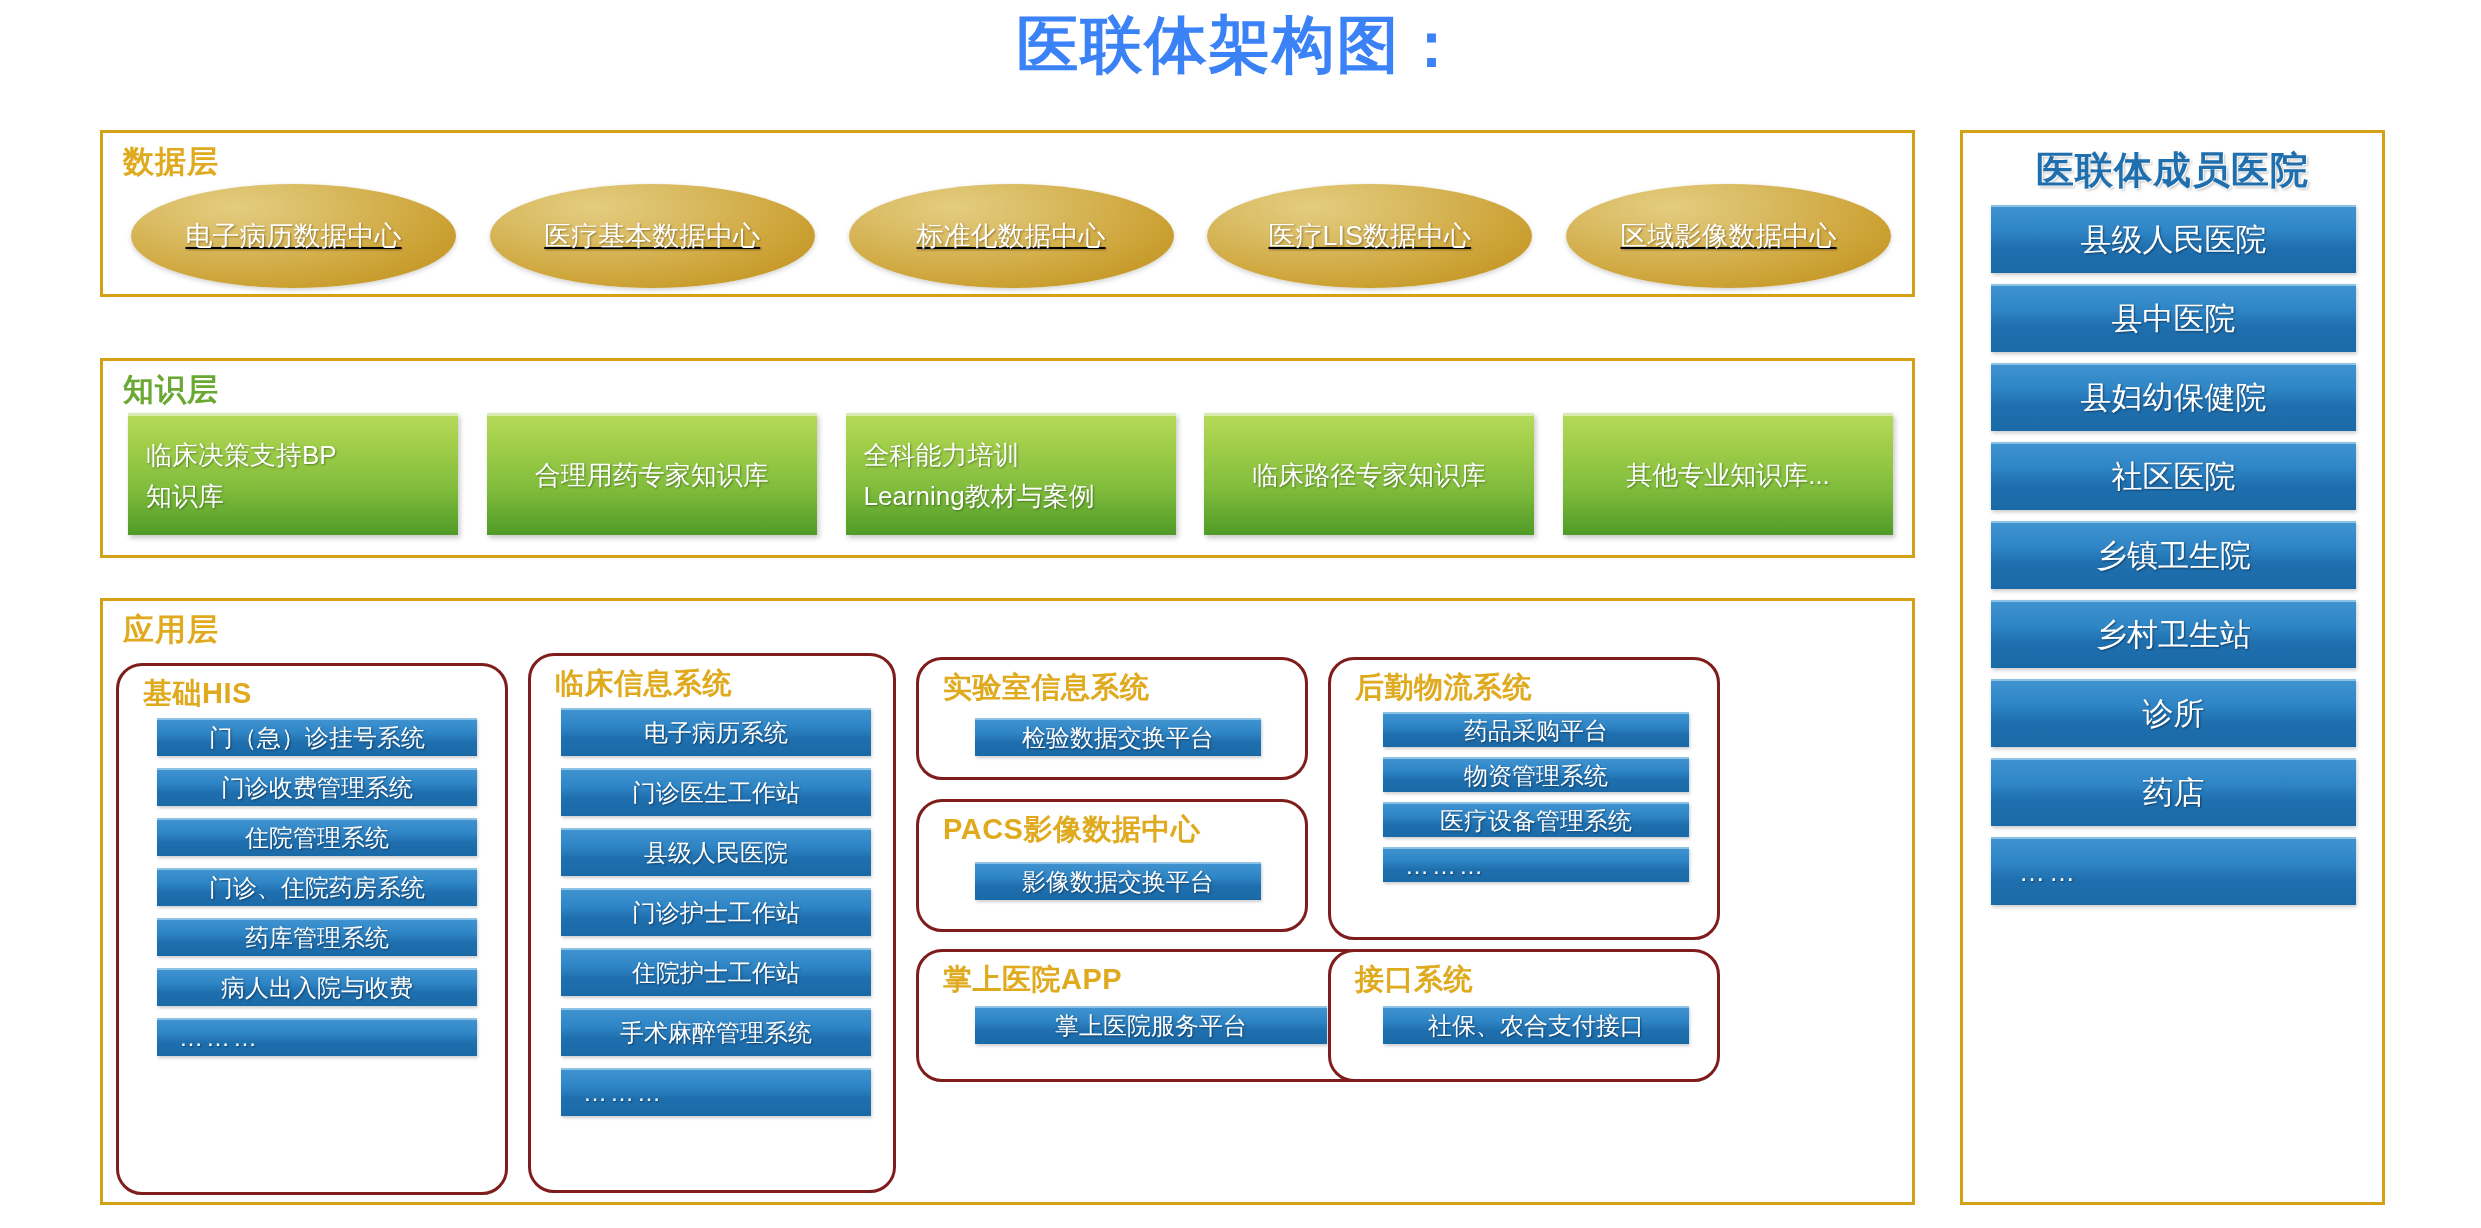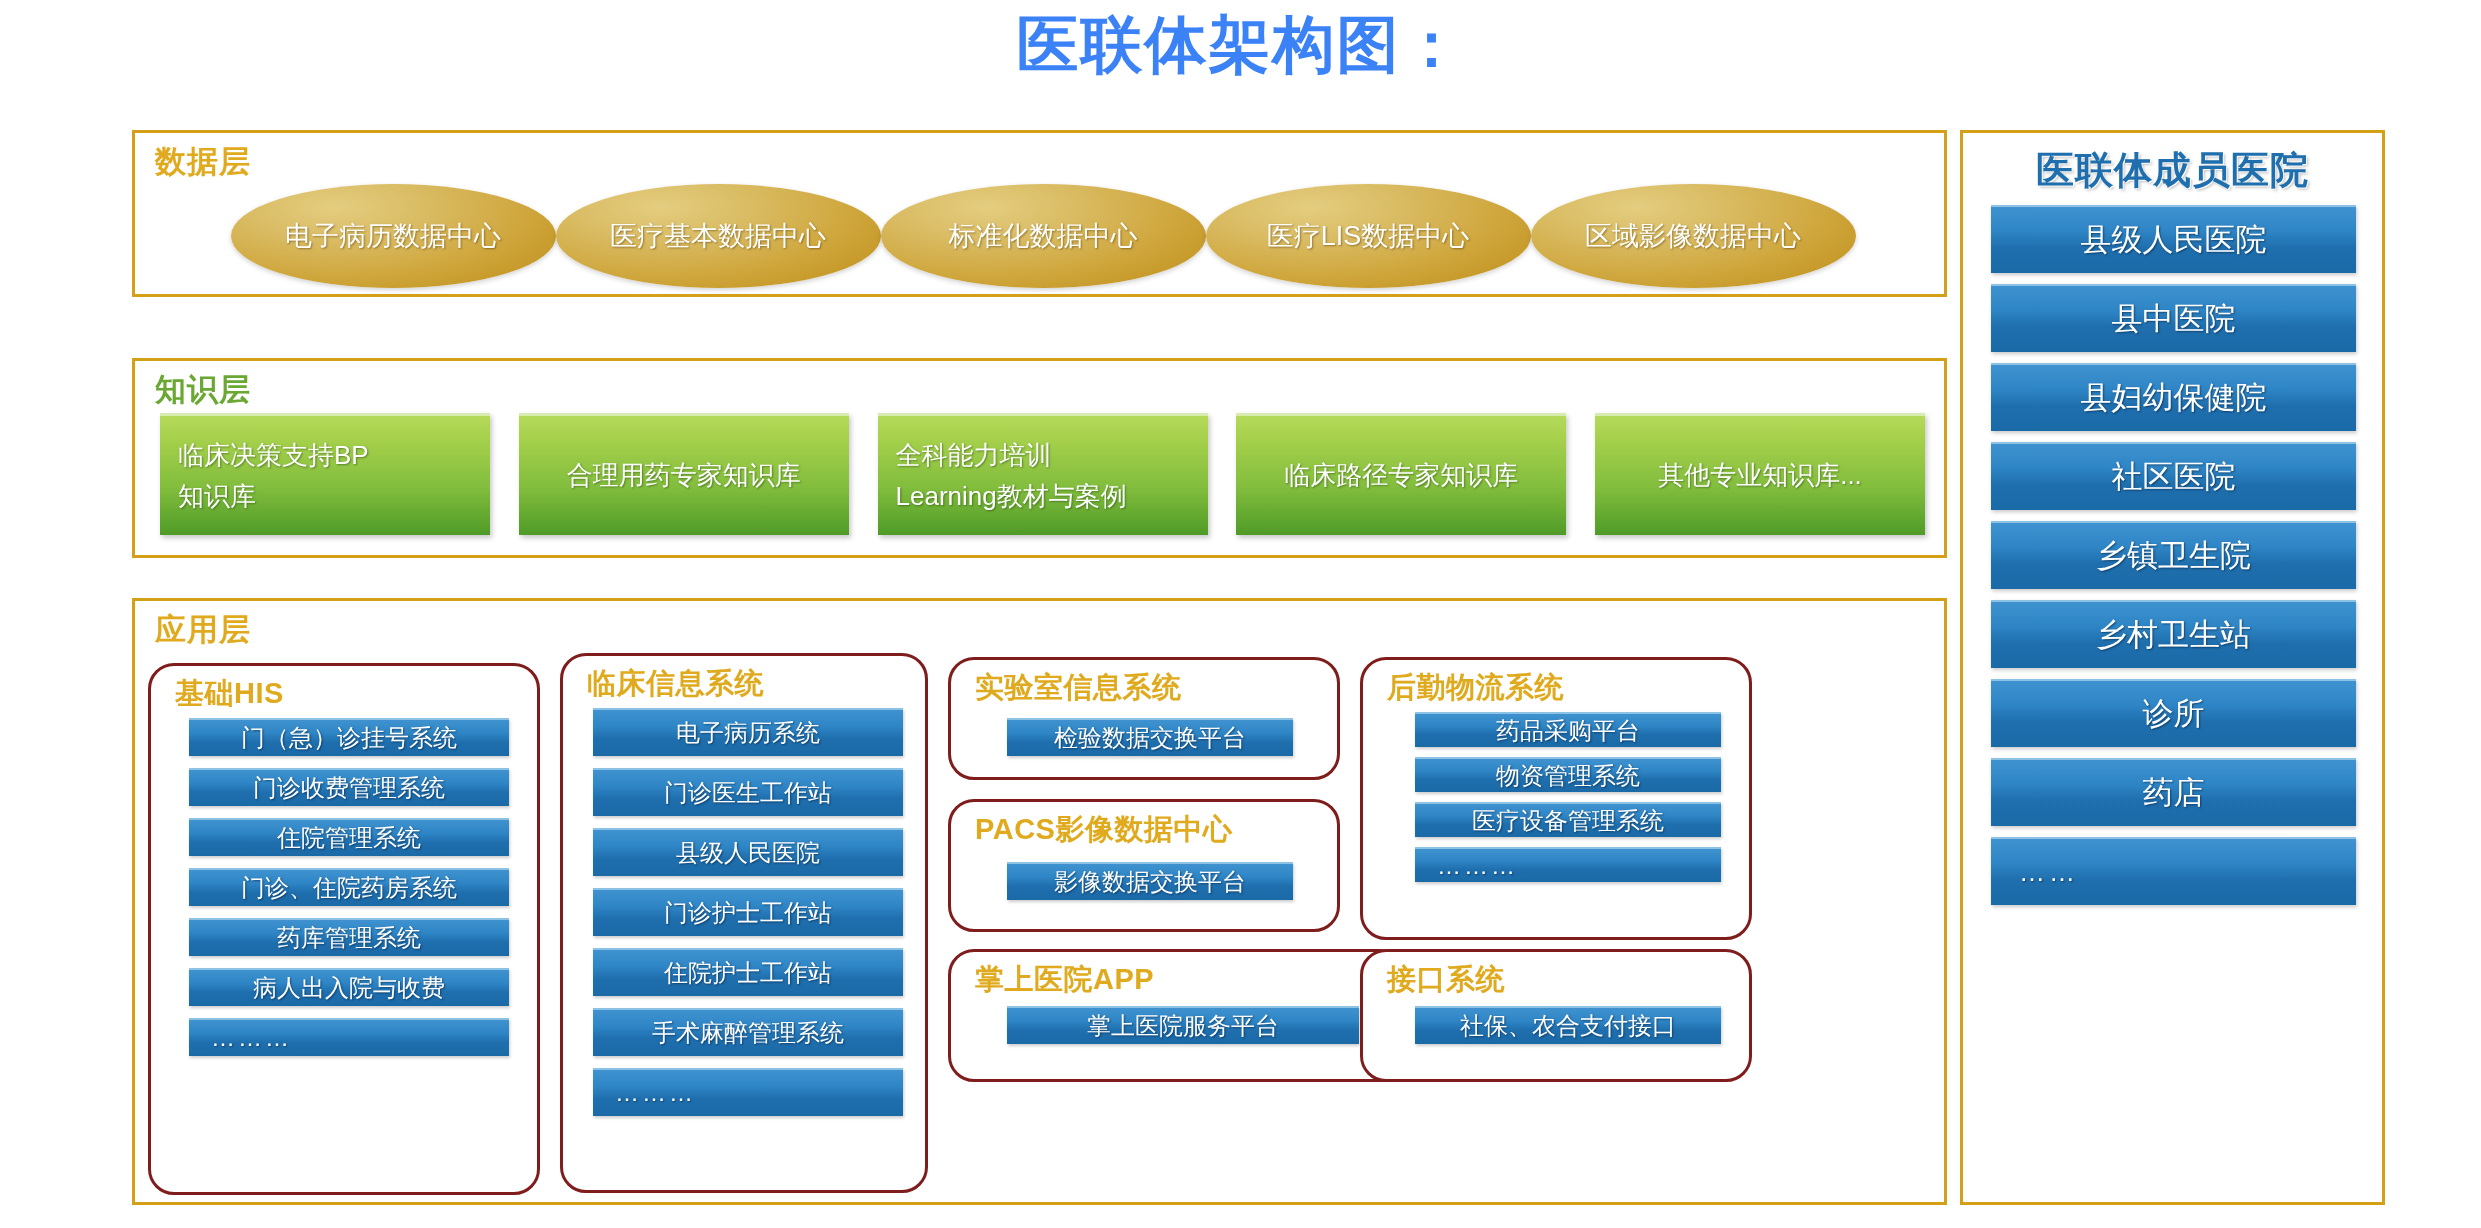--- a/index.html
+++ b/index.html
@@ -39,21 +39,20 @@
     width: 1815px;
     height: 1075px;
   }
 
   .layer {
     position: absolute;
     left: 0;
     border: 3px solid #d4a017;
     background: #ffffff;
     box-sizing: border-box;
-    margin-left: 32px;
   }
   .layer-title {
     position: absolute;
     left: 20px;
     top: 8px;
     font-size: 31px;
     font-weight: bold;
     letter-spacing: 1px;
     white-space: nowrap;
   }
@@ -66,22 +65,23 @@
     width: 1815px;
     height: 167px;
   }
   .ellipse-row {
     position: absolute;
     left: 28px;
     top: 48px;
     width: 1760px;
     height: 110px;
     display: flex;
-    justify-content: center;
-    align-items: center;
+    justify-content: space-between;
+    align-items: center;
+    text-decoration: underline;
   }
   .ellipse {
     width: 325px;
     height: 104px;
     border-radius: 50%;
     background: radial-gradient(ellipse at 32% 22%, #e4cd80 0%, #d9bb62 30%, #cfa63c 62%, #bd8e17 100%);
     display: flex;
     align-items: center;
     justify-content: center;
     color: #ffffff;

